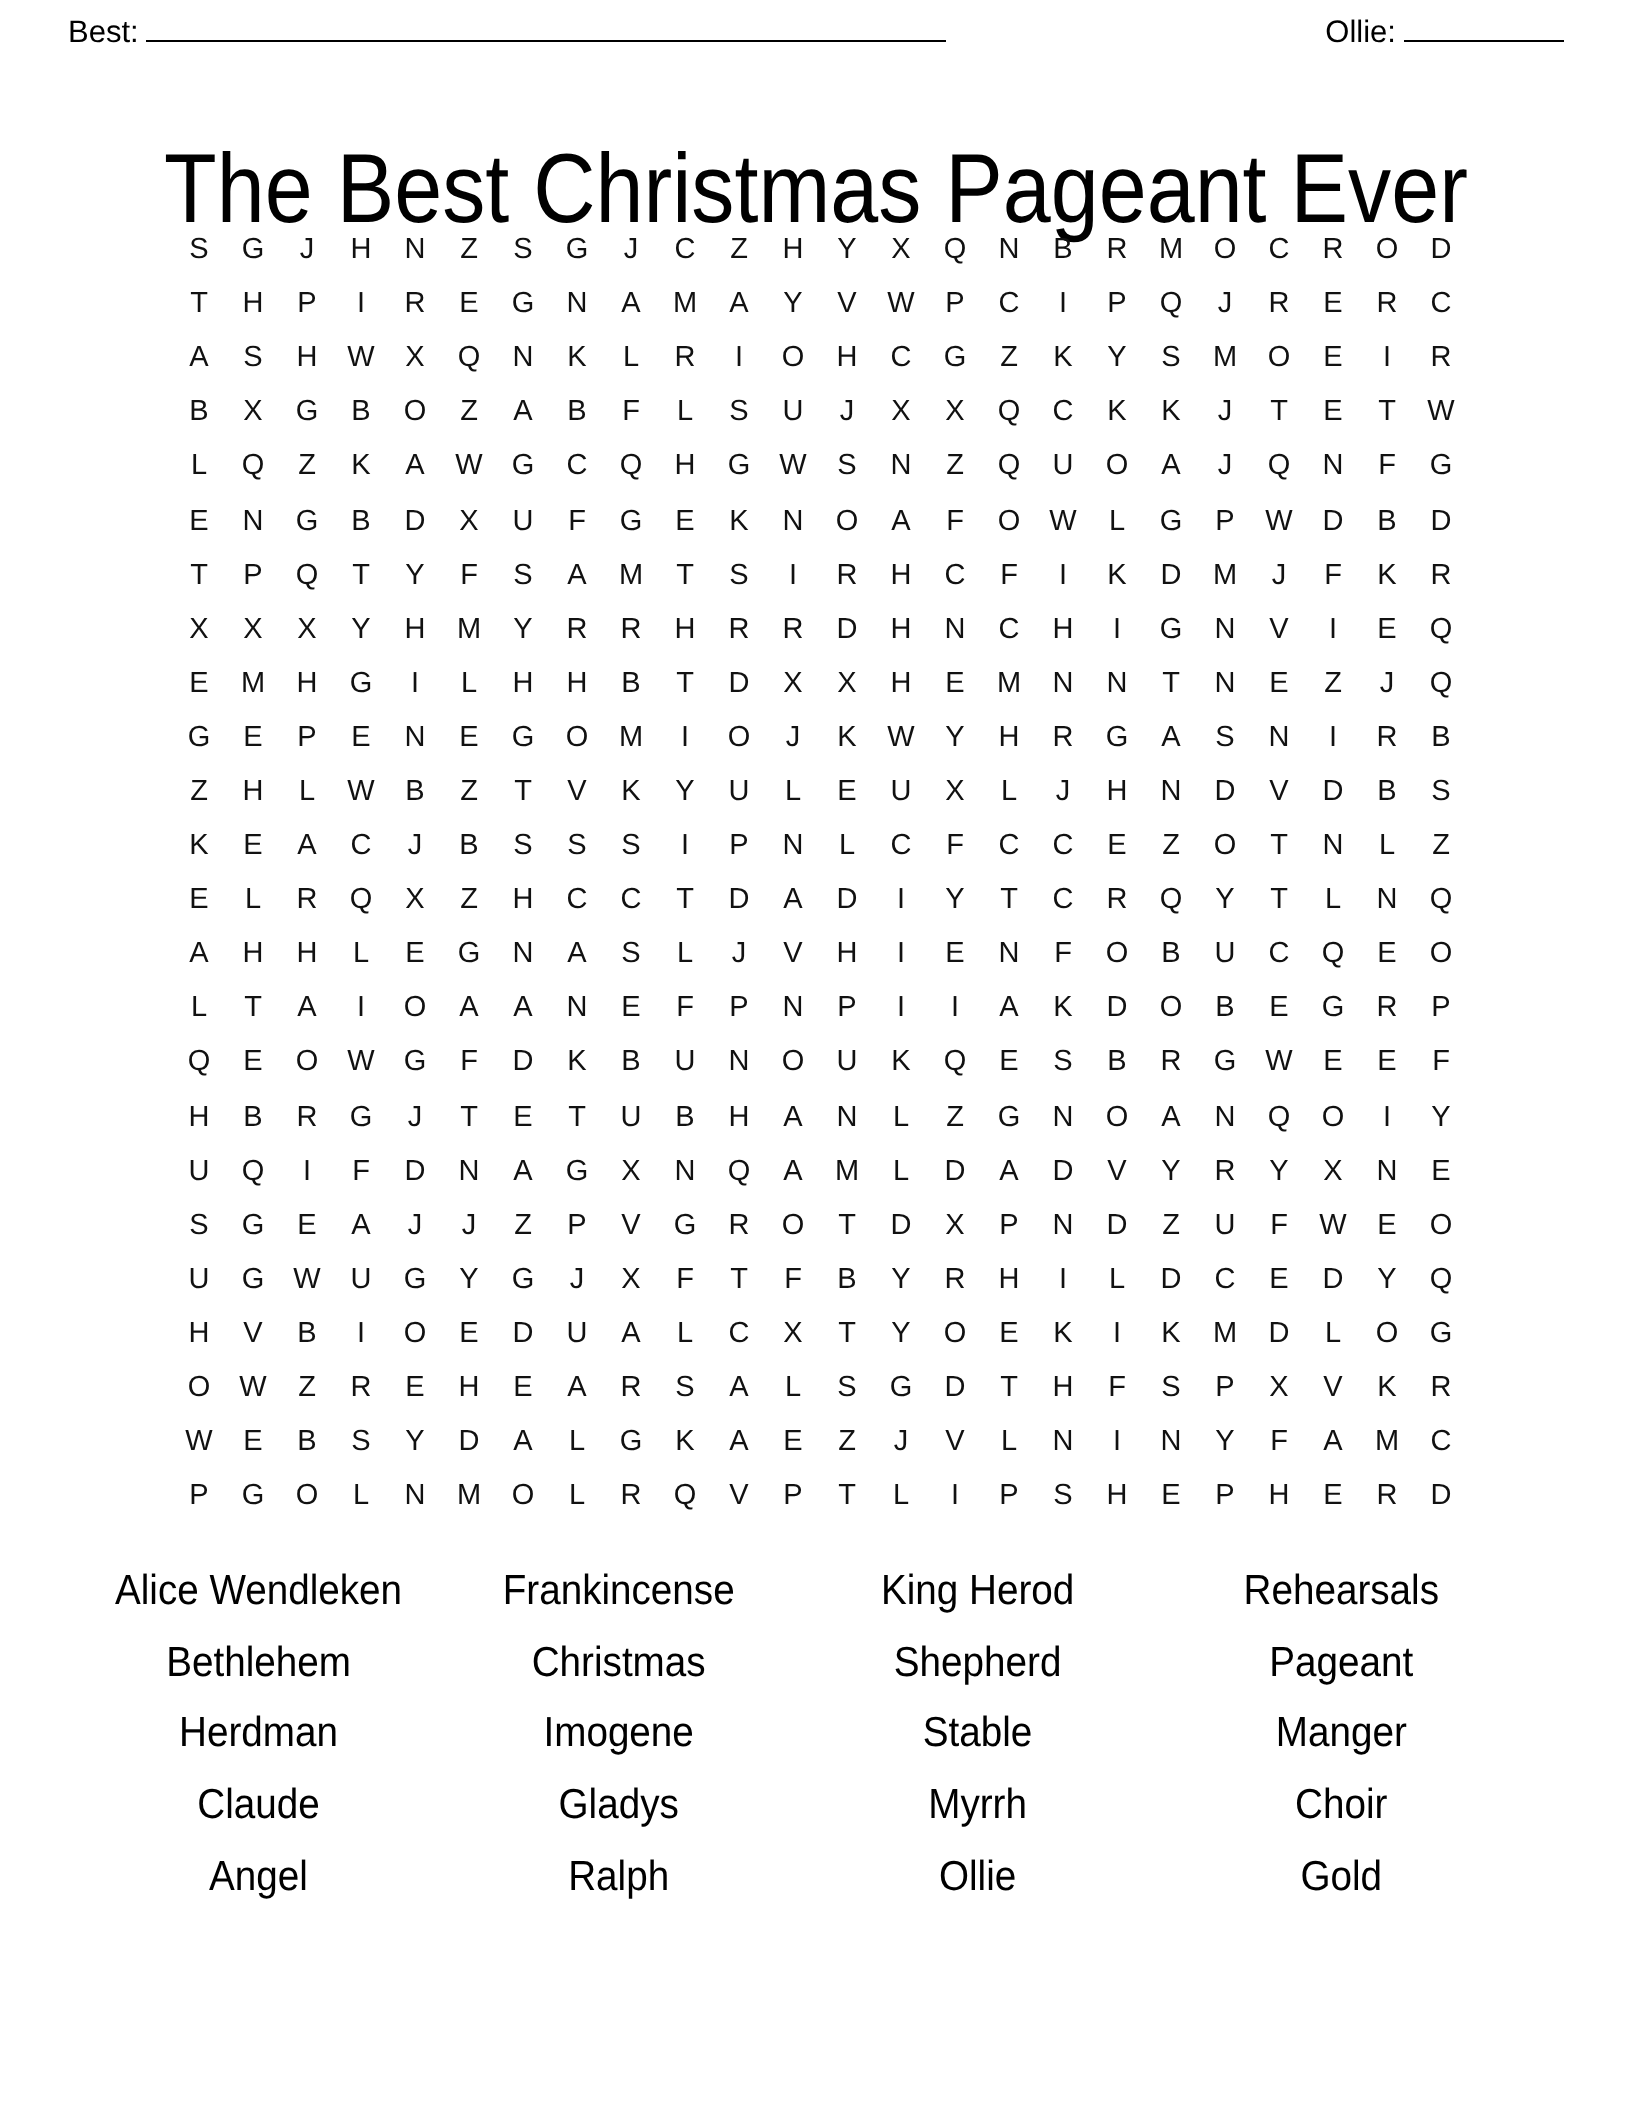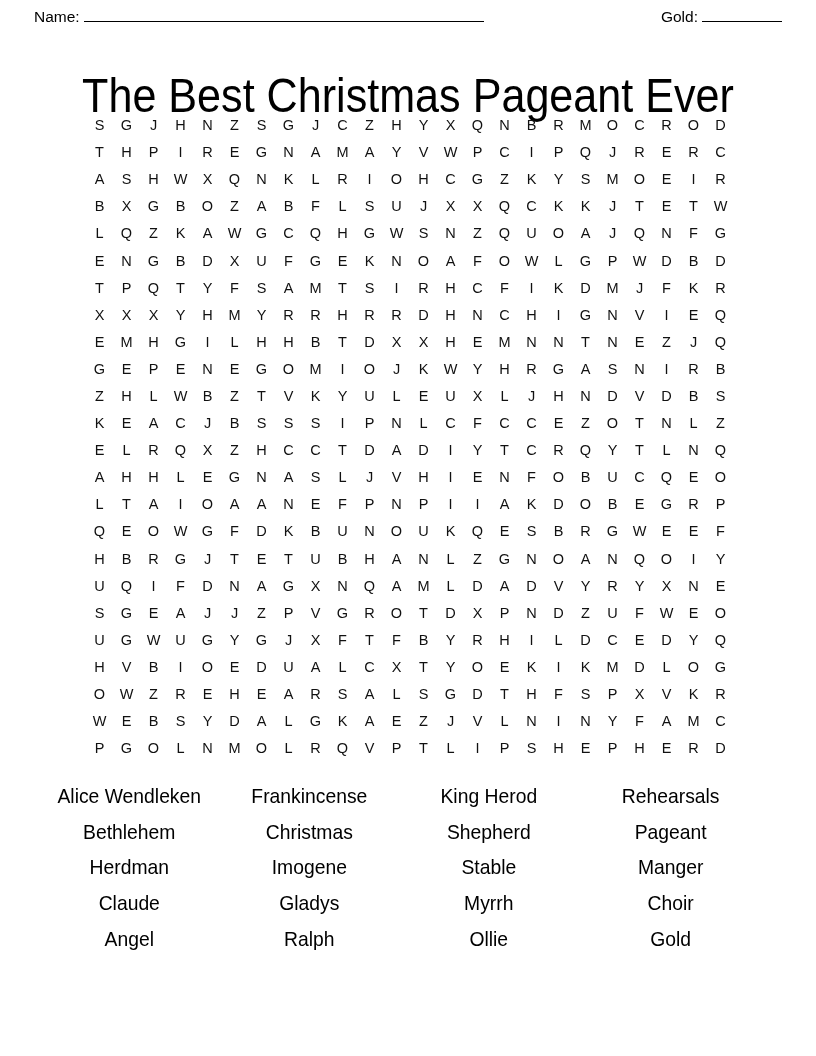--- a/index.html
+++ b/index.html
@@ -110,26 +110,26 @@
     transform: scaleX(0.92);
     transform-origin: left center;
     color: #000000;
   }
 </style>
 </head>
 <body>
 
 <div class="header-line">
   <div class="field">
-    <span class="field-label">Name:</span>
+    <span class="field-label">Best:</span>
     <span class="field-rule rule-name"></span>
   </div>
   <div class="spacer-flex"></div>
   <div class="field">
-    <span class="field-label">Gold:</span>
+    <span class="field-label">Ollie:</span>
     <span class="field-rule rule-date"></span>
   </div>
 </div>
 
 <h1 class="puzzle-title">The Best Christmas Pageant Ever</h1>
 
 <div class="grid-wrap">
     <div class="grid-row">
       <span class="grid-cell">S</span>
       <span class="grid-cell">G</span>

